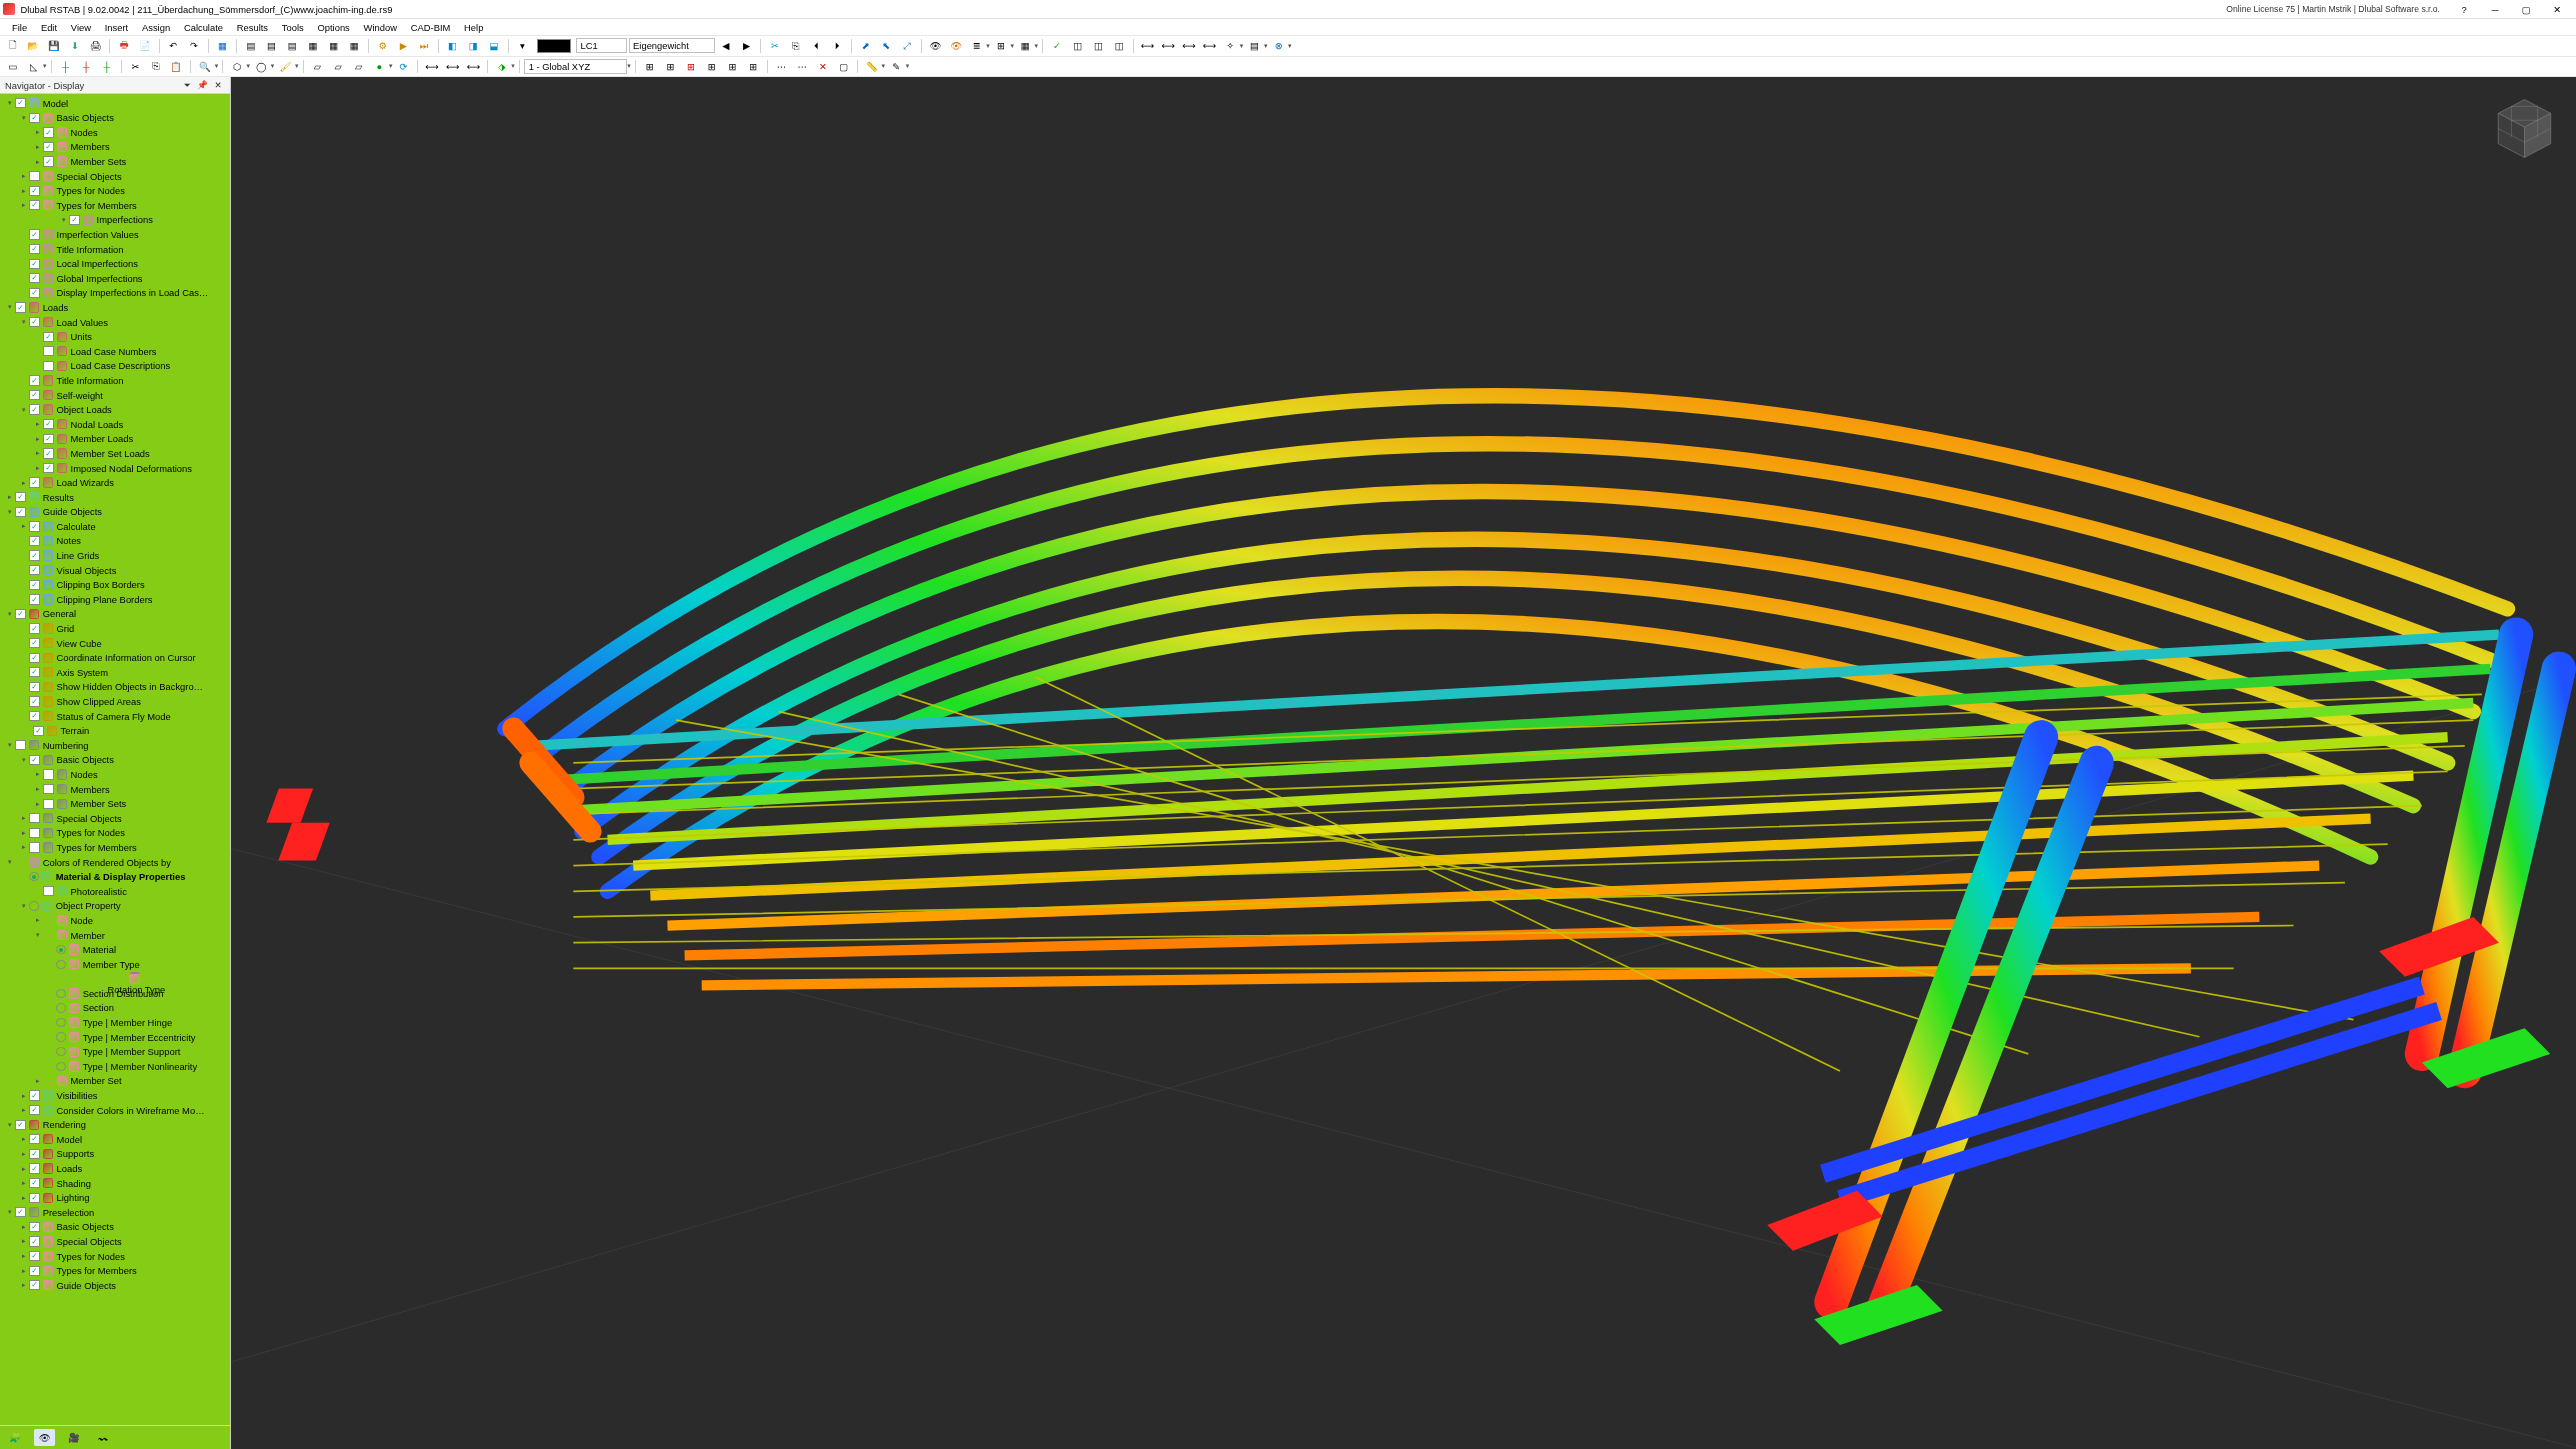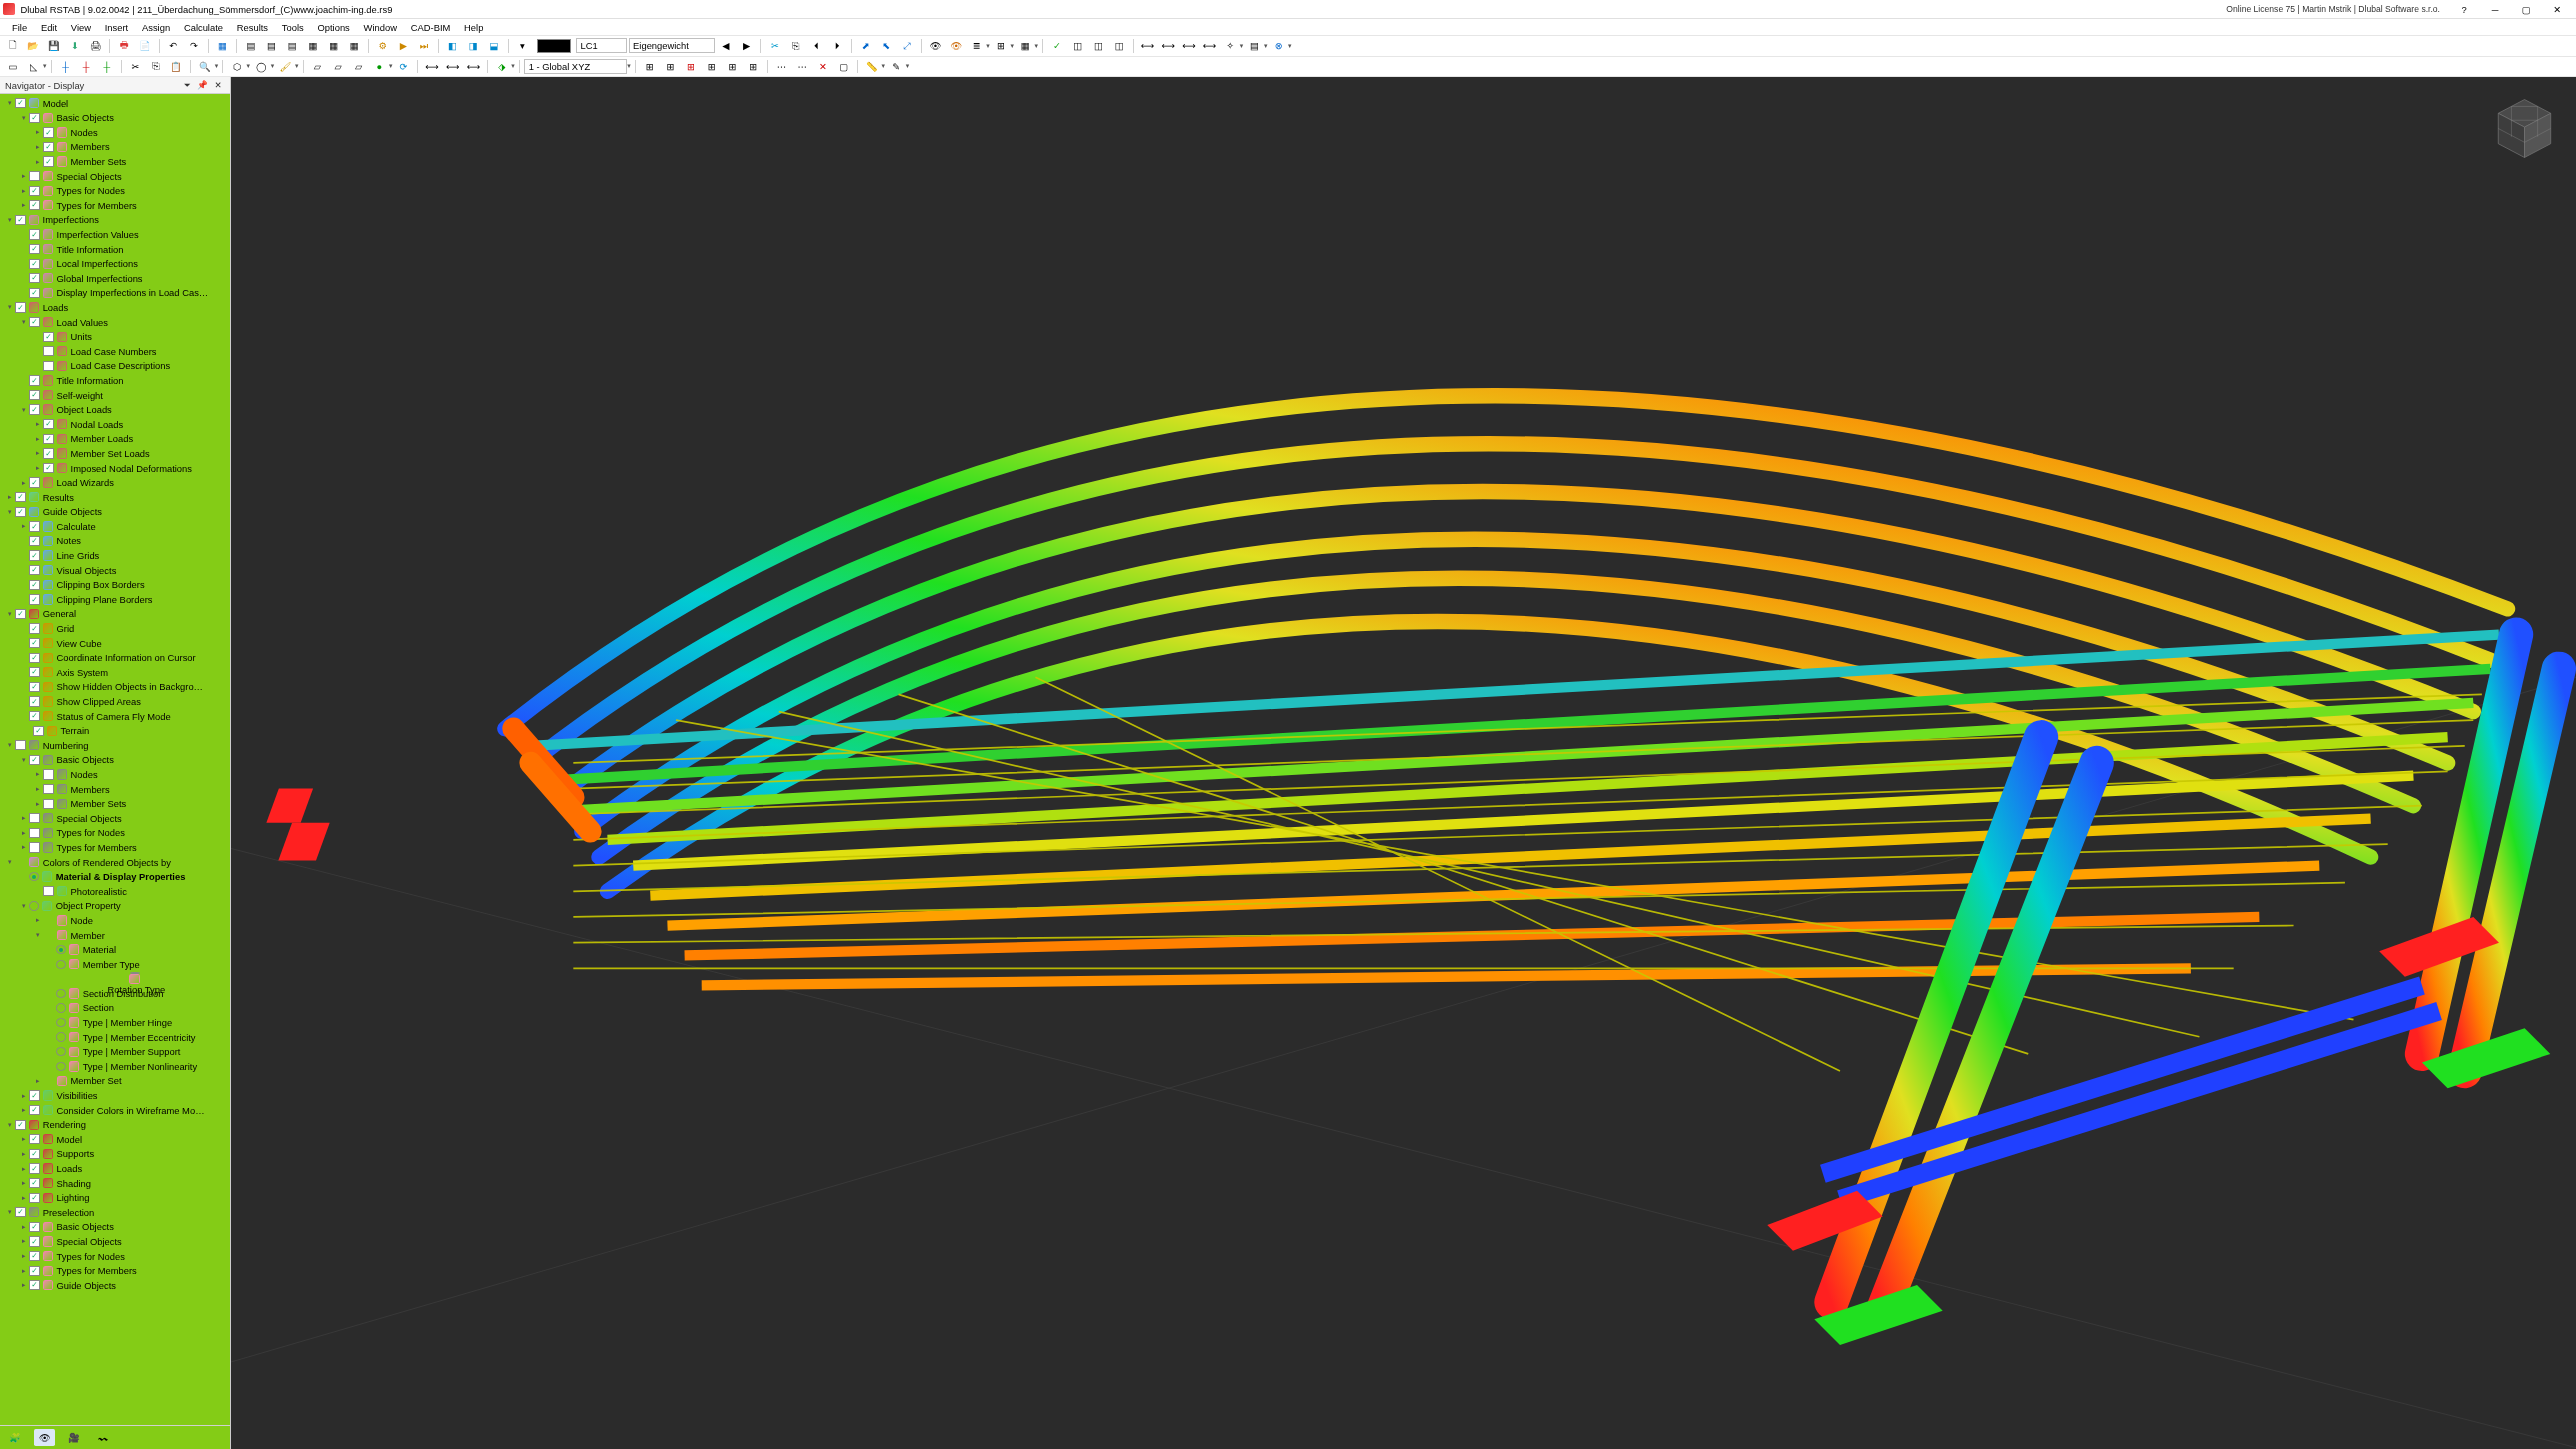--- a/index.html
+++ b/index.html
@@ -458,21 +458,21 @@
             <span class="lbl">Types for Nodes</span>
           </div>
           <div class="node" style="padding-left: 19px;">
             <span class="tw">▸</span>
             <span class="cb checked"></span>
             <span class="ic">
               <span class="icsq" style="background: linear-gradient(135deg, rgb(238, 136, 170), rgba(255, 255, 255, 0)); border: 0.9px solid rgb(238, 136, 170);"></span>
             </span>
             <span class="lbl">Types for Members</span>
           </div>
-          <div class="node" style="padding-left: 5px;">
+          <div class="node" style="padding-left: 22px; margin-left: 37px;">
             <span class="tw">▾</span>
             <span class="cb checked"></span>
             <span class="ic">
               <span class="icsq" style="background: linear-gradient(135deg, rgb(204, 136, 170), rgba(255, 255, 255, 0)); border: 0.9px solid rgb(204, 136, 170);"></span>
             </span>
             <span class="lbl">Imperfections</span>
           </div>
           <div class="node" style="padding-left: 19px;">
             <span class="tw none"></span>
             <span class="cb checked"></span>

